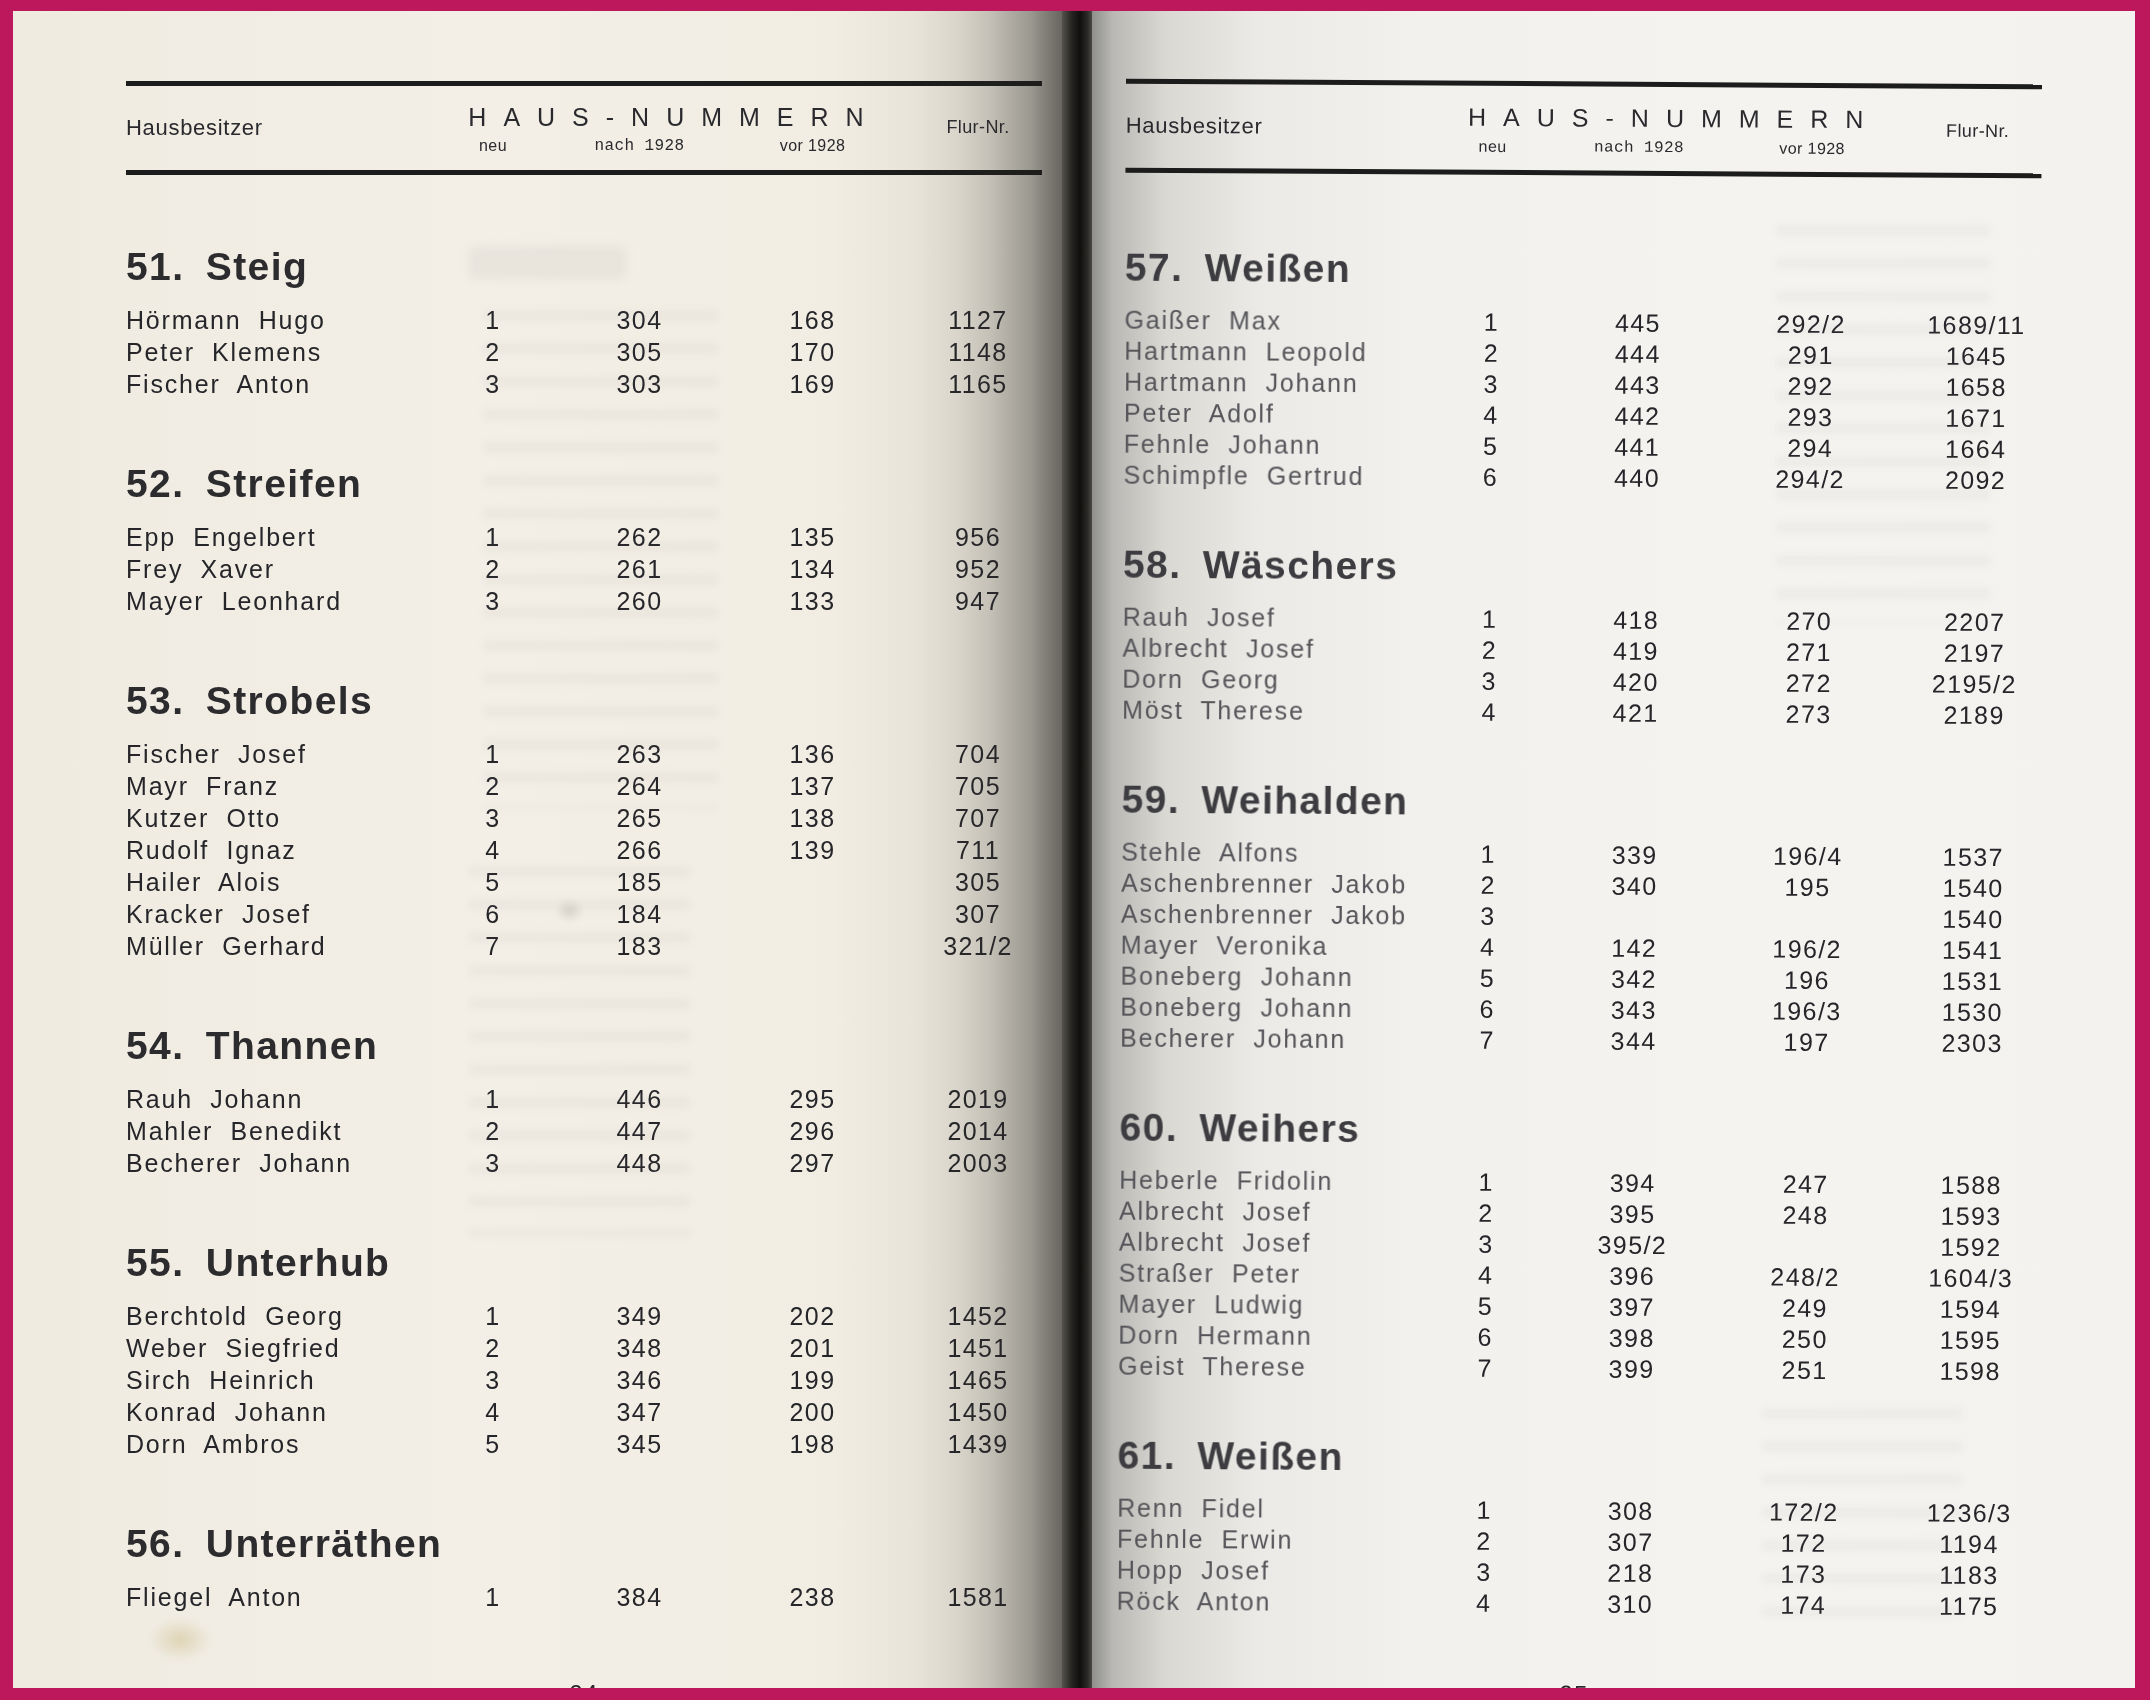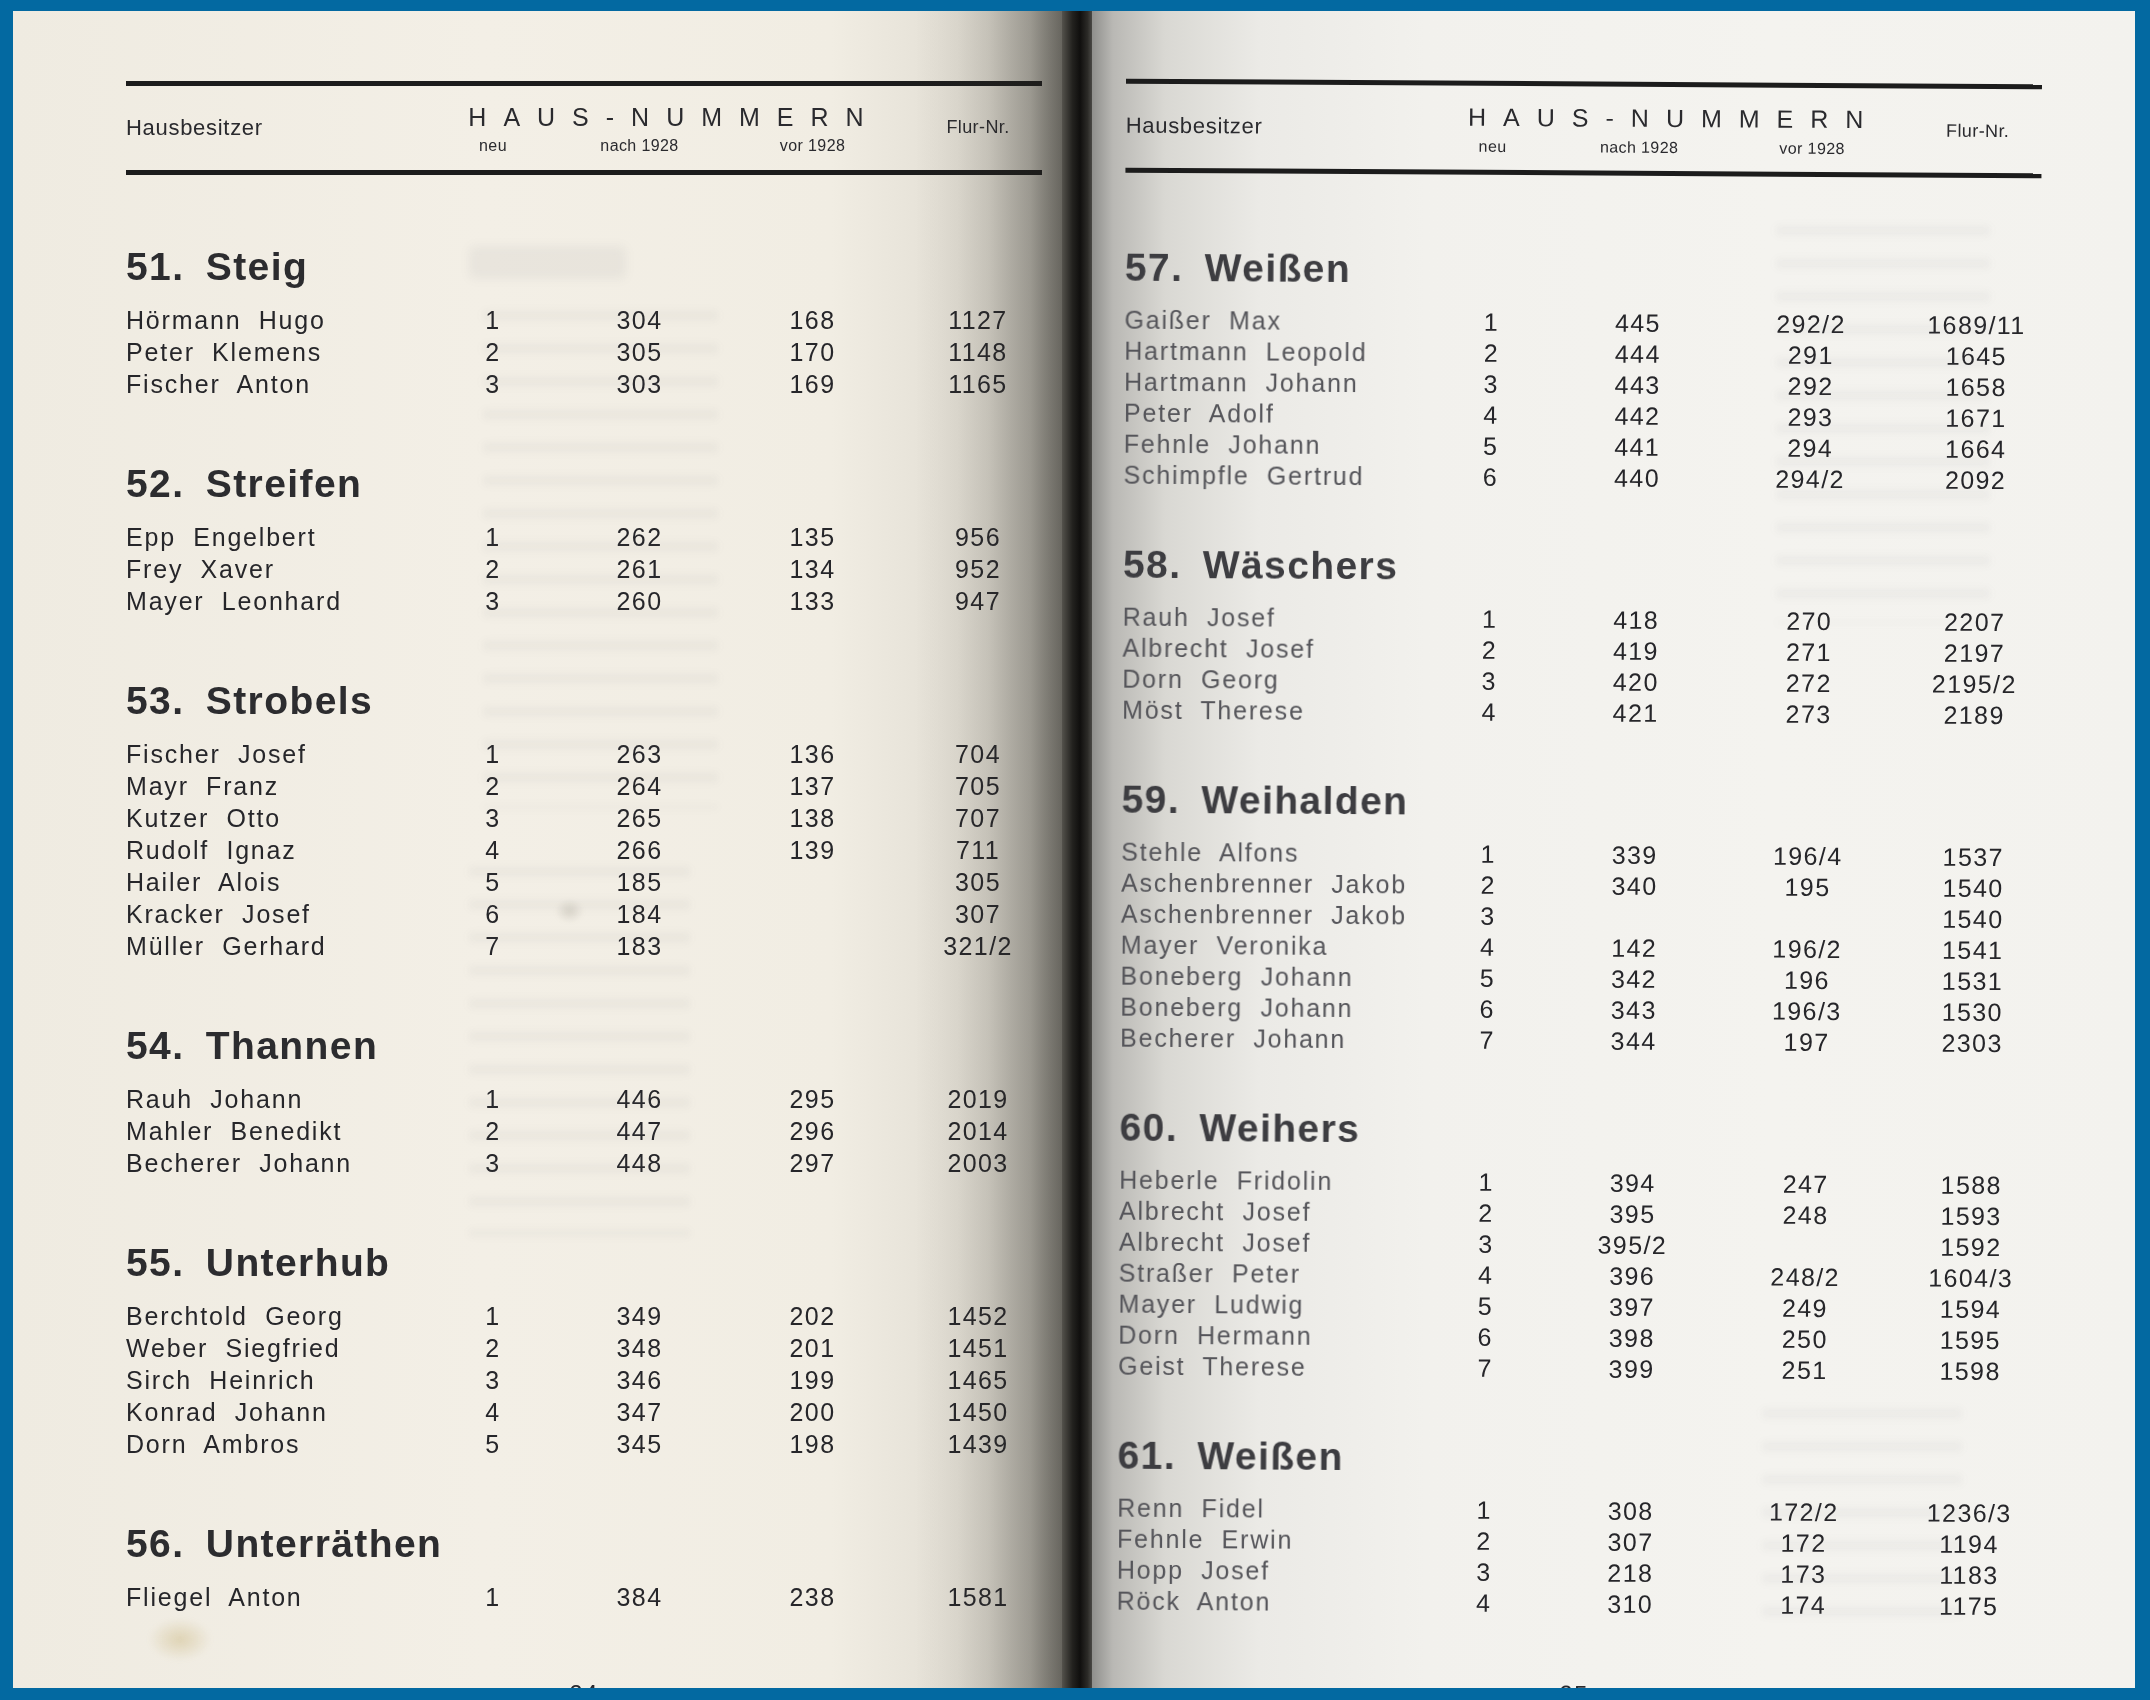--- a/index.html
+++ b/index.html
@@ -1,20 +1,20 @@
 <!DOCTYPE html>
 <html style="font-size:11.4px"><head>
 <meta charset="utf-8">
 <style>
   html,body{margin:0;padding:0;background:#060605;}
   body{
     width:2151px;height:1700px;overflow:hidden;
     font-family:"Liberation Sans","DejaVu Sans",sans-serif;
   }
-  .scan{position:relative;width:2151px;height:1700px;background:#0369a1;}
+  .scan{position:relative;width:2151px;height:1700px;background:#be185d;}
 
   
   .page{position:absolute;top:10.7px;height:1677px;overflow:hidden;}
   .page-left{
     left:13px;width:1049px;
     background:linear-gradient(90deg,#efebe1 0%,#f3efe6 45%,#f1ede3 78%,#e3dfd5 90%,#c2bfb6 97%,#8f8d86 100%);
   }
   .page-right{
     left:1092px;width:1043px;
     background:linear-gradient(90deg,#8f8f8c 0%,#b9b8b4 2%,#d9d8d3 7%,#ebeae6 16%,#f2f1ed 32%,#f4f3ef 65%,#f3f2ee 100%);
@@ -39,21 +39,21 @@
     grid-template-rows:46px 38px;
     color:#2a2a2e;
   }
   .h-owner{grid-column:1;grid-row:1/3;align-self:center;font-size:22px;letter-spacing:0.7px;}
   .h-numbers{
     grid-column:2/5;grid-row:1;align-self:end;text-align:center;
     font-size:25px;letter-spacing:17px;padding-left:17px;white-space:nowrap;
   }
   .h-sub{grid-row:2;text-align:center;font-size:16px;align-self:start;padding-top:5.7px;letter-spacing:0.4px;}
   .h-neu{grid-column:2;}
-  .h-nach{grid-column:3;}
+  .h-nach{grid-column:3;font-family:Liberation Mono, monospace;}
   .h-vor{grid-column:4;}
   .h-flur{grid-column:5;grid-row:1/3;align-self:center;text-align:center;font-size:18px;letter-spacing:0.4px;}
 
   
   .sections > .sec{margin-top:63px;}
   .sections > .sec:first-child{margin-top:71px;}
   .page-right .sections > .sec{margin-top:53px;}
   .page-right .sections > .sec:first-child{margin-top:74px;}
 
   .sec-title{

